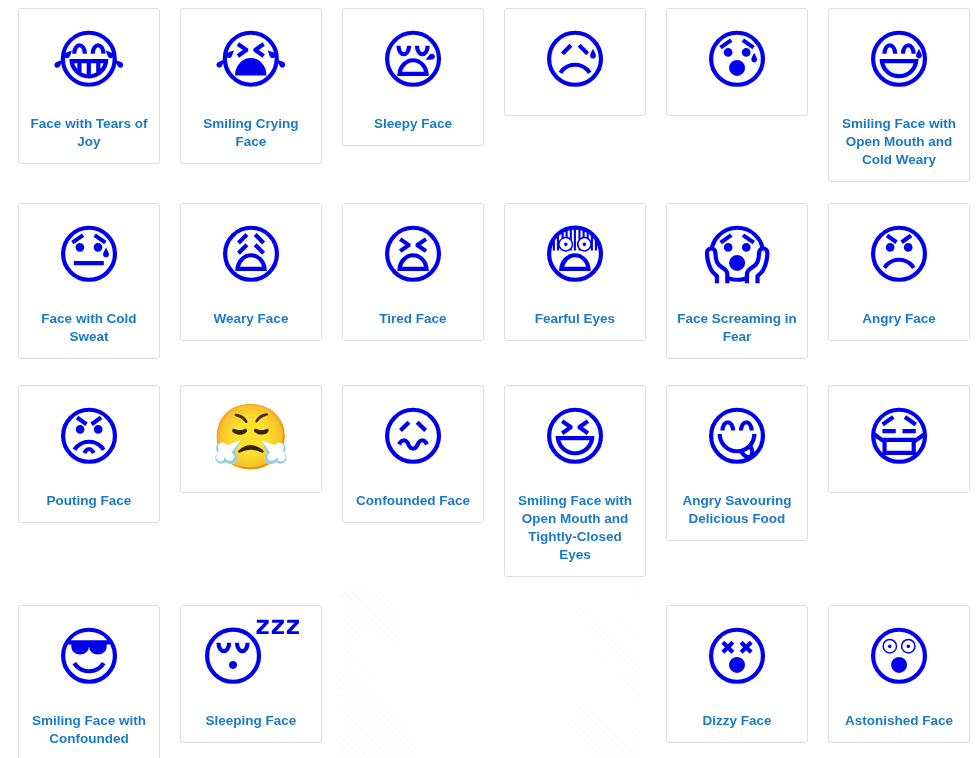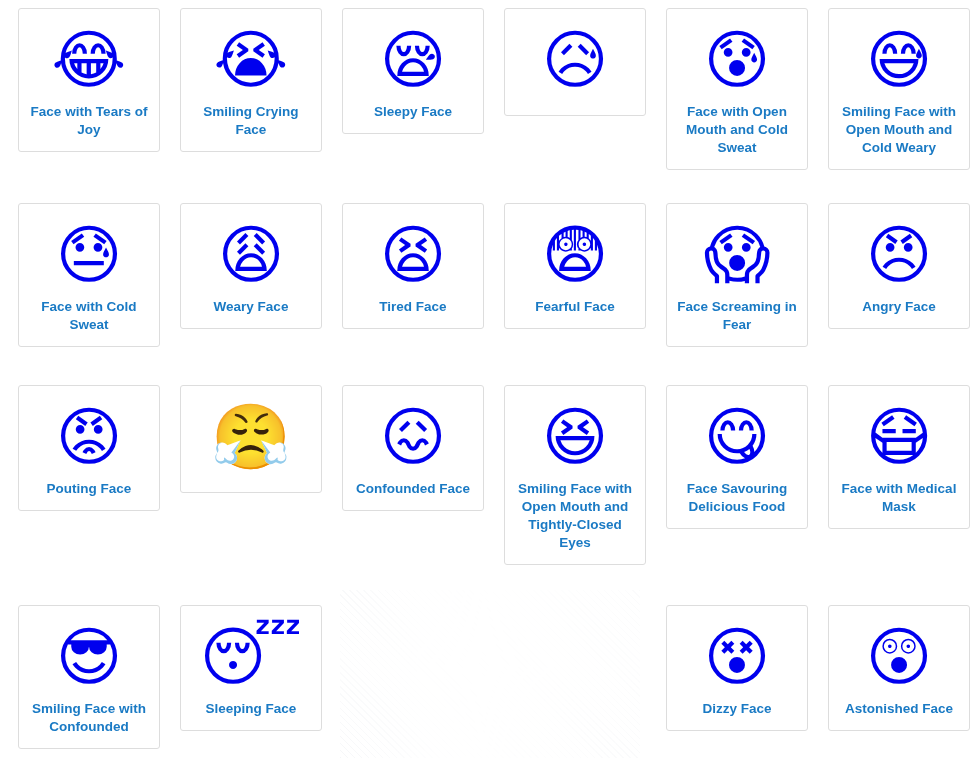--- a/index.html
+++ b/index.html
@@ -62,21 +62,21 @@
     font-family: "DejaVu Sans", sans-serif;
     font-size: 64px;
     line-height: 82px;
     height: 84px;
     display: block;
     -webkit-font-smoothing: antialiased;
   }
 
   .emoji-label {
     display: block;
-    margin-top: 0;
+    margin-top: 12px;
     color: #1a7ac4;
     font-size: 13.5px;
     font-weight: bold;
     line-height: 18px;
     font-family: "Liberation Sans", sans-serif;
     word-wrap: break-word;
   }
 
   
   #hatch-placeholder {
@@ -118,21 +118,20 @@
       </a>
       <a class="emoji-card" href="#">
         <span class="emoji-glyph">😪</span>
         <span class="emoji-label">Sleepy Face</span>
       </a>
       <a class="emoji-card" href="#">
         <span class="emoji-glyph">😥</span>
       </a>
       <a class="emoji-card" href="#">
         <span class="emoji-glyph">😰</span>
-        <span class="emoji-label">Face with Open Mouth and Cold Sweat</span>
       </a>
       <a class="emoji-card" href="#">
         <span class="emoji-glyph">😅</span>
         <span class="emoji-label">Smiling Face with Open Mouth and Cold Weary</span>
       </a>
     </div>
     <div class="grid-row row-2">
       <a class="emoji-card" href="#">
         <span class="emoji-glyph">😓</span>
         <span class="emoji-label">Face with Cold Sweat</span>
@@ -140,21 +139,21 @@
       <a class="emoji-card" href="#">
         <span class="emoji-glyph">😩</span>
         <span class="emoji-label">Weary Face</span>
       </a>
       <a class="emoji-card" href="#">
         <span class="emoji-glyph">😫</span>
         <span class="emoji-label">Tired Face</span>
       </a>
       <a class="emoji-card" href="#">
         <span class="emoji-glyph">😨</span>
-        <span class="emoji-label">Fearful Face</span>
+        <span class="emoji-label">Fearful Eyes</span>
       </a>
       <a class="emoji-card" href="#">
         <span class="emoji-glyph">😱</span>
         <span class="emoji-label">Face Screaming in Fear</span>
       </a>
       <a class="emoji-card" href="#">
         <span class="emoji-glyph">😠</span>
         <span class="emoji-label">Angry Face</span>
       </a>
     </div>
@@ -169,25 +168,24 @@
       <a class="emoji-card" href="#">
         <span class="emoji-glyph">😖</span>
         <span class="emoji-label">Confounded Face</span>
       </a>
       <a class="emoji-card" href="#">
         <span class="emoji-glyph">😆</span>
         <span class="emoji-label">Smiling Face with Open Mouth and Tightly-Closed Eyes</span>
       </a>
       <a class="emoji-card" href="#">
         <span class="emoji-glyph">😋</span>
-        <span class="emoji-label">Face Savouring Delicious Food</span>
+        <span class="emoji-label">Angry Savouring Delicious Food</span>
       </a>
       <a class="emoji-card" href="#">
         <span class="emoji-glyph">😷</span>
-        <span class="emoji-label">Face with Medical Mask</span>
       </a>
     </div>
     <div class="grid-row row-4">
       <a class="emoji-card" href="#">
         <span class="emoji-glyph">😎</span>
         <span class="emoji-label">Smiling Face with Confounded</span>
       </a>
       <a class="emoji-card" href="#">
         <span class="emoji-glyph">😴</span>
         <span class="emoji-label">Sleeping Face</span>

